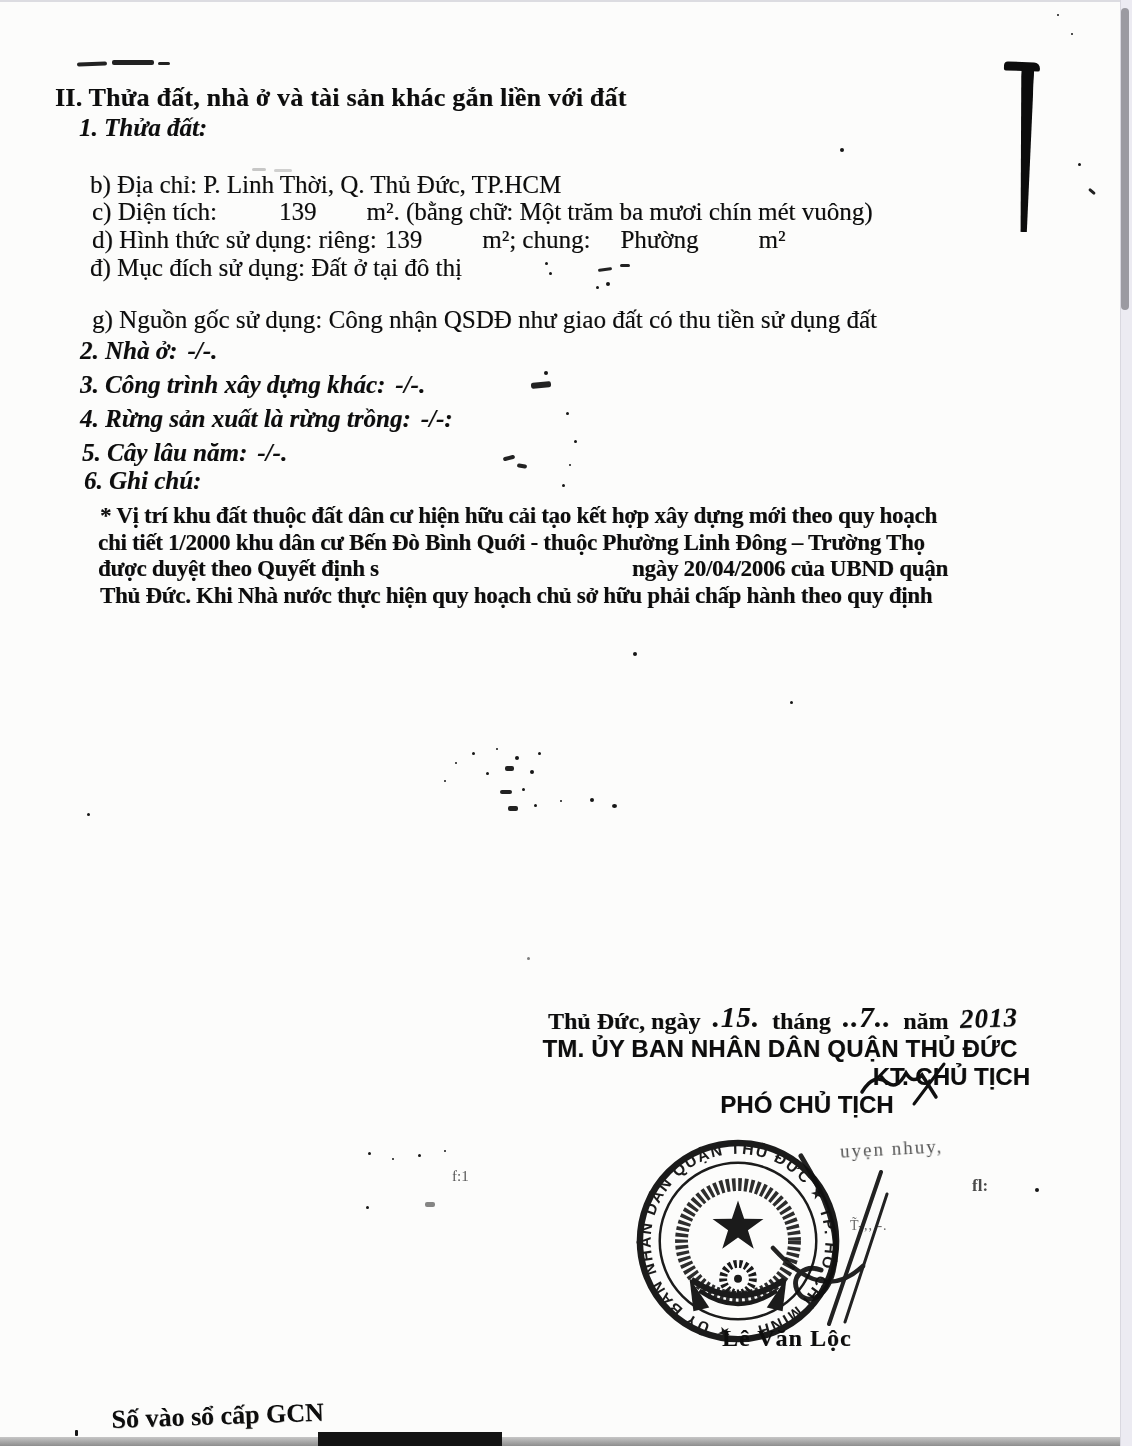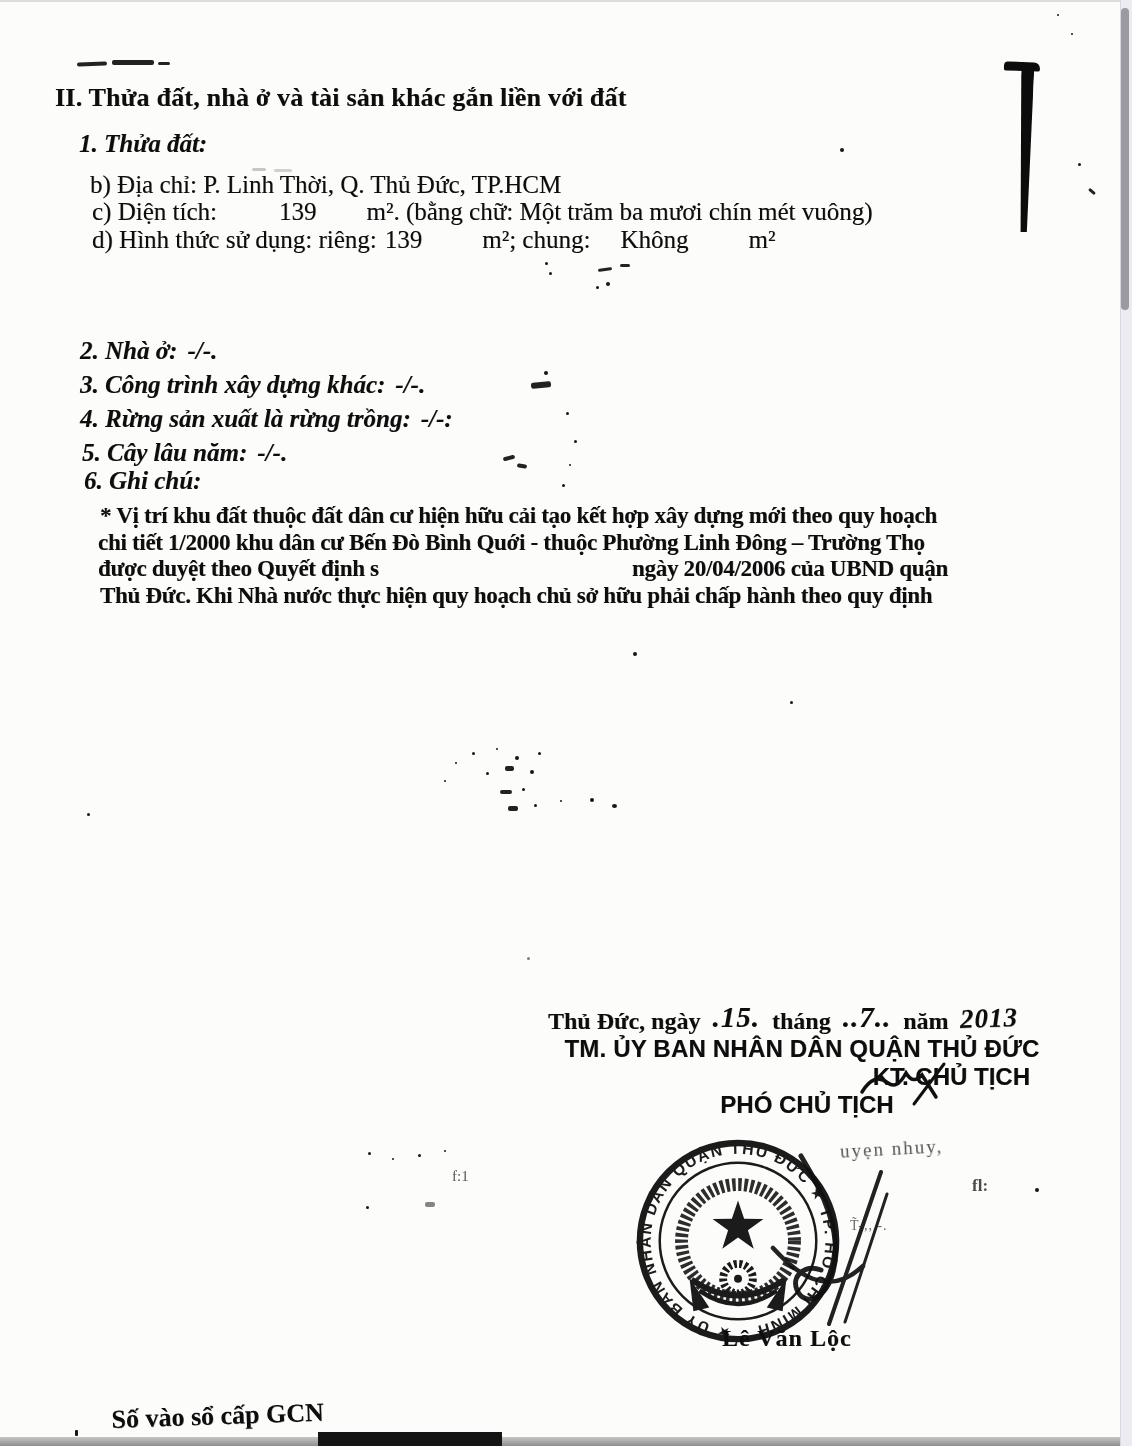--- a/index.html
+++ b/index.html
@@ -5,21 +5,21 @@
   html,body{margin:0;padding:0;background:#f4f4f6;}
   .screen{position:relative;width:1132px;height:1446px;background:#fcfcfb;overflow:hidden;
           font-family:"Liberation Serif","DejaVu Serif",serif;color:#0d0d0d;}
   .topline{position:absolute;left:0;top:0;width:100%;height:2px;background:#dcdce1;}
   .ln{position:absolute;white-space:nowrap;font-size:25px;line-height:1.05;
       text-shadow:0.5px 0.4px 0.3px rgba(25,25,25,.38);}
   .bi{font-weight:bold;font-style:italic;}
   .it{font-style:italic;}
   
   #ln-title{left:55px;top:84px;font-size:26px;font-weight:bold;letter-spacing:.2px;}
-  #ln-p1{left:79px;top:115px;margin-top:16px;}
+  #ln-p1{left:79px;top:115px;}
   #ln-a{left:92px;top:144px;}
   #ln-b{left:90px;top:172px;}
   #ln-c{left:92px;top:199px;}
   #ln-d{left:92px;top:227px;}
   #ln-dd{left:90px;top:255px;}
   #ln-e{left:94px;top:282px;}
   #ln-g{left:92px;top:307px;}
   #it-0{left:80px;top:338px;}
   #it-1{left:80px;top:372px;}
   #it-2{left:80px;top:406px;}
@@ -35,21 +35,21 @@
   .gapA{margin-left:152px;}
   .gapC1{margin-left:62px;} .gapC2{margin-left:50px;}
   .gapD1{margin-left:8px;} .gapD2{margin-left:60px;} .gapD3{margin-left:30px;} .gapD4{margin-left:60px;}
   .gapV{margin-left:10px;}
   
   #sig-date{left:548px;top:1004px;font-size:24px;font-weight:bold;}
   .hand{font-size:29px;font-weight:bold;font-style:italic;letter-spacing:1px;position:relative;top:-2px;}
   .hand.yr{font-size:27px;transform:rotate(-2deg);display:inline-block;}
   .dsp{margin-left:12px;}
   .sans{font-family:"Liberation Sans","DejaVu Sans",sans-serif;}
-  #sig-tm{left:556px;top:1036px;width:492px;text-align:center;font-size:24px;font-weight:bold;letter-spacing:.2px;}
+  #sig-tm{left:534px;top:1036px;width:492px;text-align:center;font-size:24px;font-weight:bold;letter-spacing:.2px;}
   #sig-kt{left:560px;top:1064px;width:470px;text-align:right;font-size:24px;font-weight:bold;}
   #sig-pho{left:572px;top:1092px;width:470px;text-align:center;font-size:24px;font-weight:bold;}
   #sig-name{left:722px;top:1326px;font-size:24px;font-weight:bold;letter-spacing:1px;}
   #footer-entry{left:112px;top:1406px;font-size:26px;font-weight:bold;transform:rotate(-2deg);transform-origin:left bottom;}
   
   #seal{position:absolute;left:630px;top:1133px;width:218px;height:218px;opacity:.94;}
   .sealtxt{font-family:"Liberation Sans","DejaVu Sans",sans-serif;font-size:16px;font-weight:bold;
            letter-spacing:1.6px;fill:#0e0e0e;}
   .sigsvg{position:absolute;}
   #sig-main{left:765px;top:1148px;width:140px;height:190px;}
@@ -83,22 +83,24 @@
   <div class="topline"></div>
 
   <div class="ln" id="ln-title">II. Thửa đất, nhà ở và tài sản khác gắn liền với đất</div>
   <div class="ln bi" id="ln-p1">1. Thửa đất:</div>
 
   <div class="ln" id="ln-b">b) Địa chỉ:  P. Linh Thời, Q. Thủ Đức, TP.HCM</div>
   <div class="ln" id="ln-c">
     <span>c) Diện tích:</span><span class="gapC1">139</span><span class="gapC2">m². (bằng chữ: Một trăm ba mươi chín mét vuông)</span>
   </div>
   <div class="ln" id="ln-d">
-    <span>d) Hình thức sử dụng: riêng:</span><span class="gapD1">139</span><span class="gapD2">m²; chung:</span><span class="gapD3">Không</span><span class="gapD4">m²</span>
-  </div>
+    <span>d) Hình thức sử dụng: riêng:</span><span class="gapD1">139</span><span class="gapD2">m²; chung:</span><span class="gapD3">Phường</span><span class="gapD4">m²</span>
+  </div>
+  <div class="ln" id="ln-dd">đ) Mục đích sử dụng:  Đất ở tại đô thị</div>
+  <div class="ln" id="ln-g">g) Nguồn gốc sử dụng: Công nhận QSDĐ như giao đất có thu tiền sử dụng đất</div>
 
   <div class="ln bi" id="it-0">
     <span>2. Nhà ở:</span><span class="gapV it">-/-.</span>
   </div>
   <div class="ln bi" id="it-1">
     <span>3. Công trình xây dựng khác:</span><span class="gapV it">-/-.</span>
   </div>
   <div class="ln bi" id="it-2">
     <span>4. Rừng sản xuất là rừng trồng:</span><span class="gapV it">-/-:</span>
   </div>

